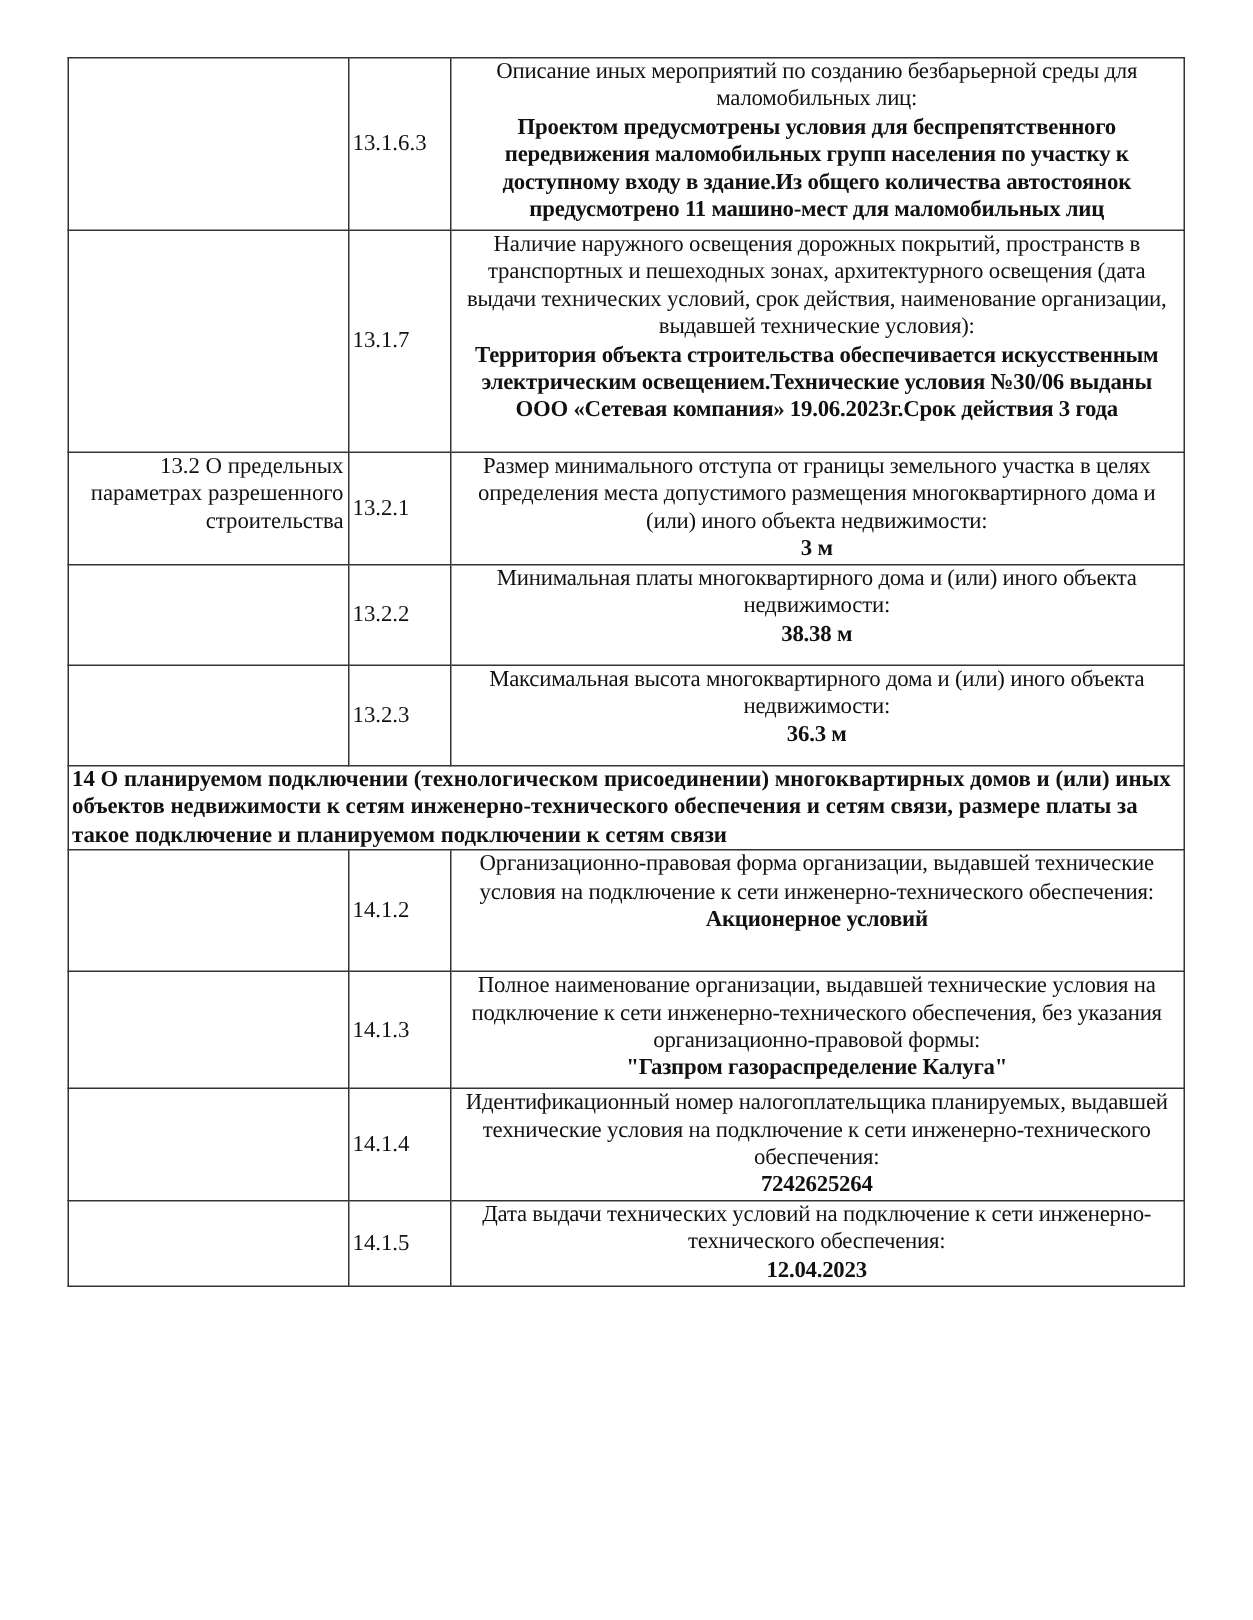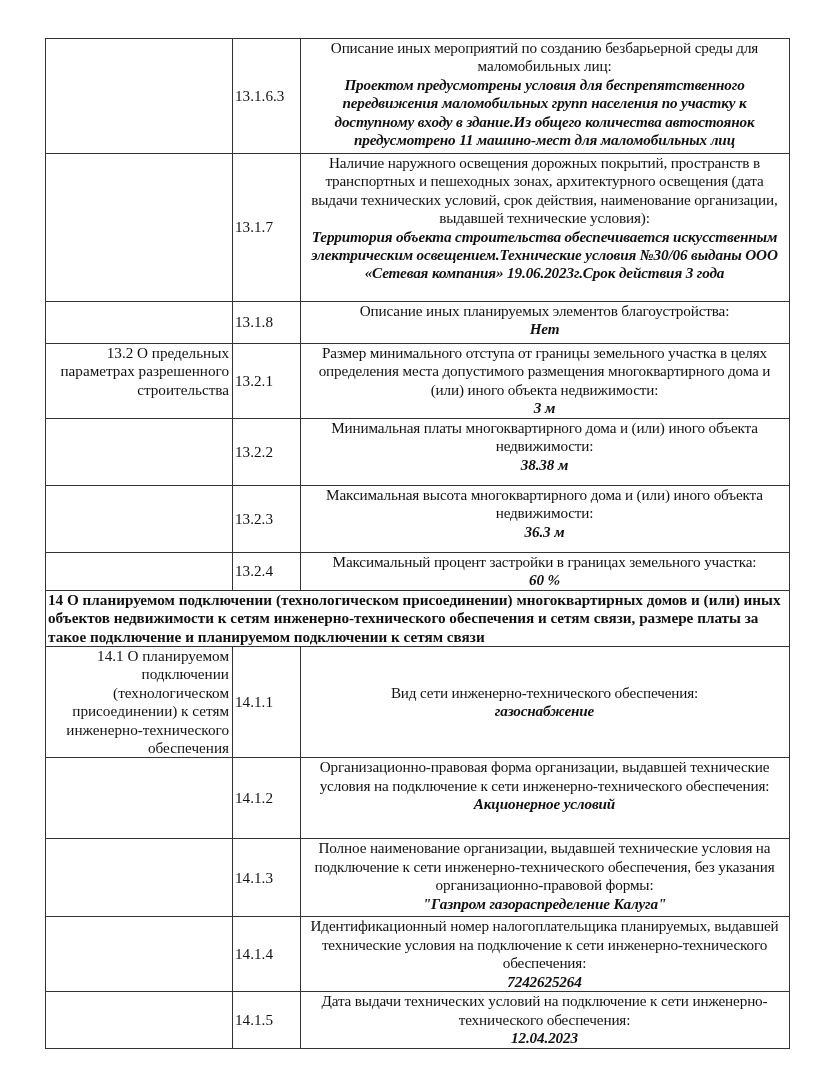--- a/index.html
+++ b/index.html
@@ -11,21 +11,21 @@
     color: #111;
   }
   .doc-table td {
     border: 1.3px solid #333; padding: 0 3px 0 2px; vertical-align: middle;
     word-wrap: break-word;
   }
   .doc-table td.c-sec { width: 183px; vertical-align: top; text-align: right; }
   .doc-table td.c-num { width: 62px; }
   .doc-table td.c-txt { vertical-align: top; text-align: center; }
   .doc-table td.c-full { vertical-align: top; font-weight: bold; }
-  .val { font-weight: bold; display: block; font-style: italic; }
+  .val { font-weight: bold; display: block; }
   .lbl { display: block; }
   .doc-table td.c-txt.mid { vertical-align: middle; }
   .c-txt { letter-spacing: -0.15px; }
 </style>
 </head>
 <body>
 
 <table class="doc-table">
   <colgroup>
     <col style="width:187px">
@@ -42,28 +42,20 @@
       </td>
     </tr>
     <tr style="height:148px">
       <td class="c-sec"></td>
       <td class="c-num">13.1.7</td>
       <td class="c-txt">
         <span class="lbl">Наличие наружного освещения дорожных покрытий, пространств в транспортных и пешеходных зонах, архитектурного освещения (дата выдачи технических условий, срок действия, наименование организации, выдавшей технические условия):</span>
         <span class="val">Территория объекта строительства обеспечивается искусственным электрическим освещением.Технические условия №30/06 выданы ООО «Сетевая компания» 19.06.2023г.Срок действия 3 года</span>
       </td>
     </tr>
-    <tr style="height:42px">
-      <td class="c-sec"></td>
-      <td class="c-num">13.1.8</td>
-      <td class="c-txt">
-        <span class="lbl">Описание иных планируемых элементов благоустройства:</span>
-        <span class="val">Нет</span>
-      </td>
-    </tr>
     <tr style="height:75px">
       <td class="c-sec">13.2 О предельных параметрах разрешенного строительства</td>
       <td class="c-num">13.2.1</td>
       <td class="c-txt">
         <span class="lbl">Размер минимального отступа от границы земельного участка в целях определения места допустимого размещения многоквартирного дома и (или) иного объекта недвижимости:</span>
         <span class="val">3 м</span>
       </td>
     </tr>
     <tr style="height:67px">
       <td class="c-sec"></td>
@@ -74,38 +66,22 @@
       </td>
     </tr>
     <tr style="height:67px">
       <td class="c-sec"></td>
       <td class="c-num">13.2.3</td>
       <td class="c-txt">
         <span class="lbl">Максимальная высота многоквартирного дома и (или) иного объекта недвижимости:</span>
         <span class="val">36.3 м</span>
       </td>
     </tr>
-    <tr style="height:25px">
-      <td class="c-sec"></td>
-      <td class="c-num">13.2.4</td>
-      <td class="c-txt">
-        <span class="lbl">Максимальный процент застройки в границах земельного участка:</span>
-        <span class="val">60 %</span>
-      </td>
-    </tr>
     <tr style="height:56px">
       <td class="c-full" colspan="3">14 О планируемом подключении (технологическом присоединении) многоквартирных домов и (или) иных объектов недвижимости к сетям инженерно-технического обеспечения и сетям связи, размере платы за такое подключение и планируемом подключении к сетям связи</td>
-    </tr>
-    <tr style="height:95px">
-      <td class="c-sec">14.1 О планируемом подключении (технологическом присоединении) к сетям инженерно-технического обеспечения</td>
-      <td class="c-num">14.1.1</td>
-      <td class="c-txt mid">
-        <span class="lbl">Вид сети инженерно-технического обеспечения:</span>
-        <span class="val">газоснабжение</span>
-      </td>
     </tr>
     <tr style="height:81px">
       <td class="c-sec"></td>
       <td class="c-num">14.1.2</td>
       <td class="c-txt">
         <span class="lbl">Организационно-правовая форма организации, выдавшей технические условия на подключение к сети инженерно-технического обеспечения:</span>
         <span class="val">Акционерное условий</span>
       </td>
     </tr>
     <tr style="height:78px">

